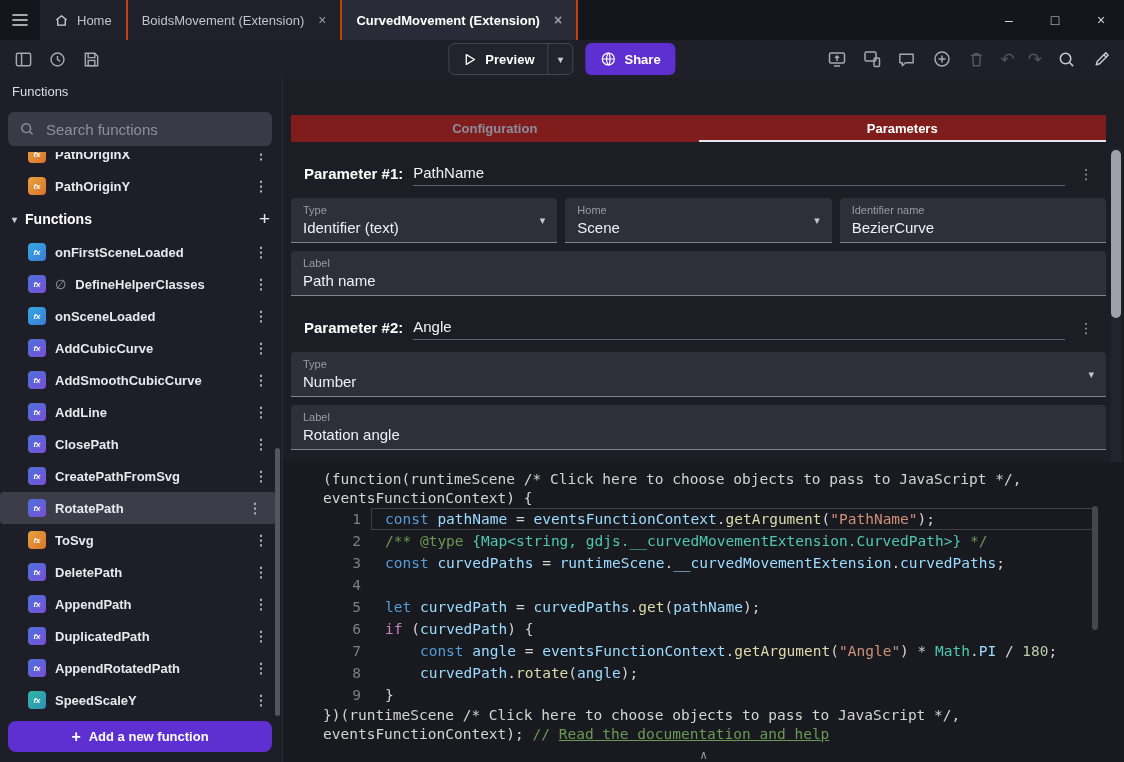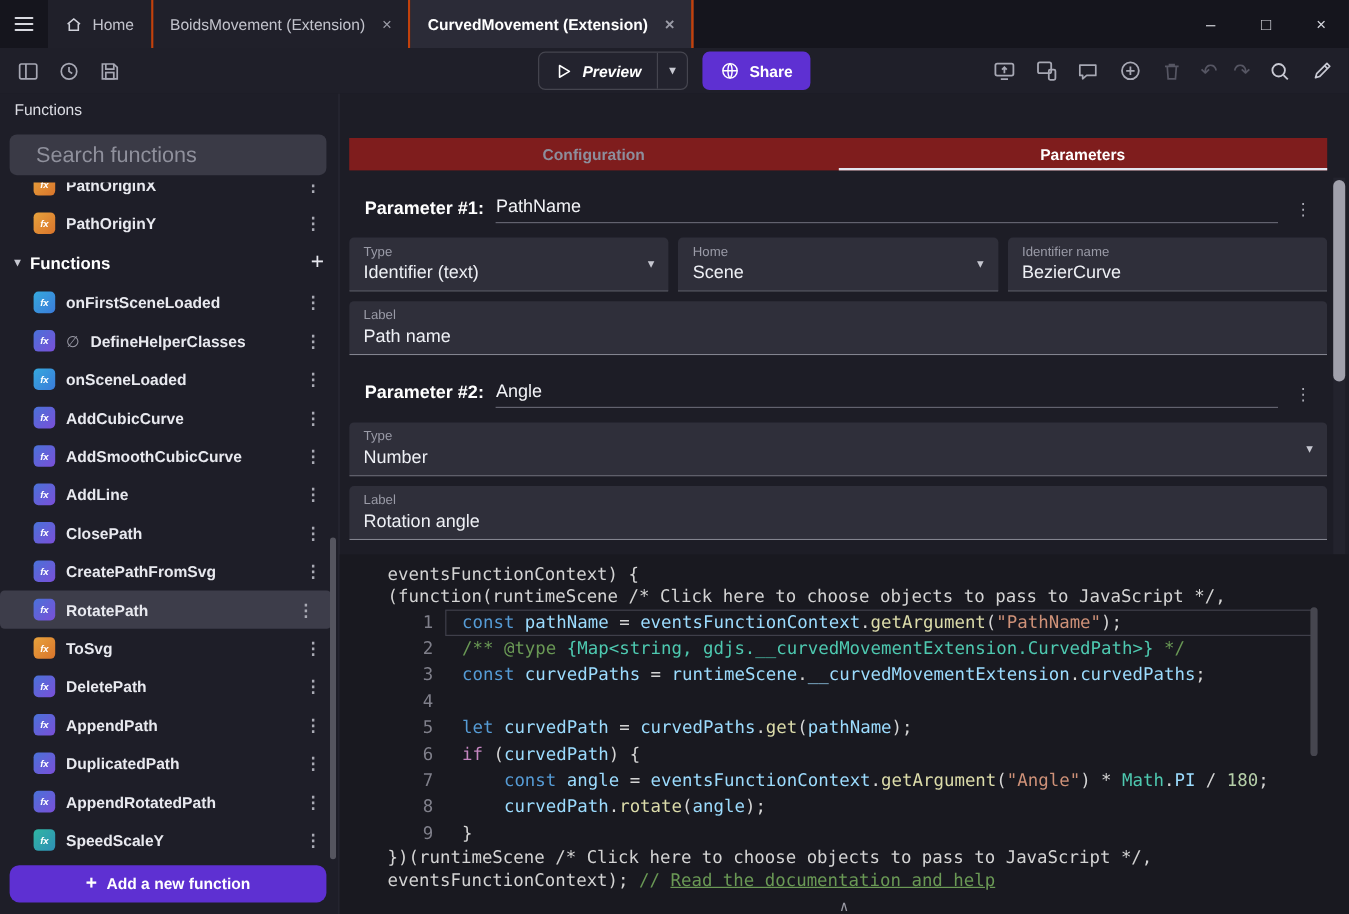--- a/index.html
+++ b/index.html
@@ -17,28 +17,28 @@
   .winbtn{width:46px;display:flex;align-items:center;justify-content:center;color:#d6d7de;font-size:14px;cursor:pointer;}
   
   .toolbar{position:absolute;top:40px;left:0;right:0;height:38px;background:#1f1f29;display:flex;align-items:center;padding:0 12px;box-sizing:border-box;}
   .tb-left{display:flex;align-items:center;gap:12px;}
   .tb-center{position:absolute;left:50%;transform:translateX(-50%);display:flex;align-items:center;gap:12px;}
   .tb-right{margin-left:auto;display:flex;align-items:center;gap:13px;}
   .tbicon{width:22px;height:22px;display:flex;align-items:center;justify-content:center;cursor:pointer;}
   .tbicon.dim svg,.tbicon.dim{color:#565663;}
   .glyph-btn{font-size:17px;color:#565663;line-height:1;cursor:pointer;}
   .btn-preview{display:flex;align-items:stretch;height:30px;background:#23232e;border:1px solid #45454f;border-radius:6px;color:#fff;font-size:13px;font-weight:bold;cursor:pointer;overflow:hidden;}
-  .btn-preview .pmain{display:flex;align-items:center;gap:8px;padding:0 13px;font-style:italic;}
+  .btn-preview .pmain{display:flex;align-items:center;gap:8px;padding:0 13px;}
   .btn-preview .pchev{width:24px;border-left:1px solid #45454f;display:flex;align-items:center;justify-content:center;color:#c8c9d2;font-size:10px;}
   .btn-share{display:flex;align-items:center;gap:8px;height:32px;padding:0 15px;background:var(--accent,#5e30d2);border-radius:6px;color:#fff;font-weight:bold;font-size:13px;cursor:pointer;}
   
   .sidebar{position:absolute;top:78px;left:0;width:282px;bottom:0;background:#1e1e28;}
   .sb-header{height:26px;display:flex;align-items:center;padding:0 12px;color:#dcdde4;font-size:13px;}
   .sb-search{position:absolute;top:34px;left:8px;right:10px;height:34px;background:#3a3a46;border-radius:6px;display:flex;align-items:center;gap:9px;padding:0 11px;box-sizing:border-box;}
-  .sb-search input{flex:1;background:transparent;border:none;outline:none;color:#14b8a6;font-size:18px;font-family:"Liberation Sans",sans-serif;}
+  .sb-search input{flex:1;background:transparent;border:none;outline:none;color:#14b8a6;font-size:15px;font-family:"Liberation Sans",sans-serif;}
   .sb-search input::placeholder{color:#8f909c;}
   .sb-list{position:absolute;top:74px;left:0;right:0;bottom:44px;overflow:hidden;}
   .sb-list > :first-child{margin-top:-14px;}
   .fn-row{height:32px;display:flex;align-items:center;gap:9px;padding:0 14px 0 28px;color:#e8e9ef;font-size:13px;font-weight:bold;cursor:pointer;}
   .fn-row.selected{background:#3d3d4a;border-radius:4px;margin-right:6px;}
   .fn-label{white-space:nowrap;overflow:hidden;text-overflow:ellipsis;}
   .fn-prefix{color:#9a9aa6;font-weight:normal;}
   .dots{margin-left:auto;color:#a9aab4;font-size:14px;cursor:pointer;}
   .chip{width:18px;height:18px;border-radius:4px;flex:none;display:flex;align-items:center;justify-content:center;font-size:8px;font-style:italic;font-weight:bold;color:#fff;}
   .chip.fx-blue{background:linear-gradient(135deg,#4a72d8,#7a4fd8);}
@@ -371,22 +371,22 @@
           <div class="flabel">Label</div>
           <div class="fvalue">Rotation angle</div>
         </div>
       </div>
     </div>
   <div class="main-scroll-track">
     <div class="main-scroll-thumb"></div>
   </div>
   <div class="editor">
     <div class="ed-inner">
+        <div class="zone"><span class="tk-plain">(function(runtimeScene /* Click here to choose objects to pass to JavaScript */,</span></div>
         <div class="zone"><span class="tk-plain">eventsFunctionContext) {</span></div>
-        <div class="zone"><span class="tk-plain">(function(runtimeScene /* Click here to choose objects to pass to JavaScript */,</span></div>
         <div class="cline current"><span class="ln">1</span><span class="ctext"><span class="tk-kw">const</span><span class="tk-plain"> </span><span class="tk-var">pathName</span><span class="tk-plain"> = </span><span class="tk-var">eventsFunctionContext</span><span class="tk-plain">.</span><span class="tk-fn">getArgument</span><span class="tk-plain">(</span><span class="tk-str">"PathName"</span><span class="tk-plain">);</span></span></div>
         <div class="cline"><span class="ln">2</span><span class="ctext"><span class="tk-com">/** @type </span><span class="tk-type">{Map&lt;string, gdjs.__curvedMovementExtension.CurvedPath&gt;}</span><span class="tk-com"> */</span></span></div>
         <div class="cline"><span class="ln">3</span><span class="ctext"><span class="tk-kw">const</span><span class="tk-plain"> </span><span class="tk-var">curvedPaths</span><span class="tk-plain"> = </span><span class="tk-var">runtimeScene</span><span class="tk-plain">.</span><span class="tk-var">__curvedMovementExtension</span><span class="tk-plain">.</span><span class="tk-var">curvedPaths</span><span class="tk-plain">;</span></span></div>
         <div class="cline"><span class="ln">4</span><span class="ctext"></span></div>
         <div class="cline"><span class="ln">5</span><span class="ctext"><span class="tk-kw">let</span><span class="tk-plain"> </span><span class="tk-var">curvedPath</span><span class="tk-plain"> = </span><span class="tk-var">curvedPaths</span><span class="tk-plain">.</span><span class="tk-fn">get</span><span class="tk-plain">(</span><span class="tk-var">pathName</span><span class="tk-plain">);</span></span></div>
         <div class="cline"><span class="ln">6</span><span class="ctext"><span class="tk-ctrl">if</span><span class="tk-plain"> (</span><span class="tk-var">curvedPath</span><span class="tk-plain">) {</span></span></div>
         <div class="cline"><span class="ln">7</span><span class="ctext"><span class="tk-plain">    </span><span class="tk-kw">const</span><span class="tk-plain"> </span><span class="tk-var">angle</span><span class="tk-plain"> = </span><span class="tk-var">eventsFunctionContext</span><span class="tk-plain">.</span><span class="tk-fn">getArgument</span><span class="tk-plain">(</span><span class="tk-str">"Angle"</span><span class="tk-plain">) * </span><span class="tk-type">Math</span><span class="tk-plain">.</span><span class="tk-var">PI</span><span class="tk-plain"> / </span><span class="tk-num">180</span><span class="tk-plain">;</span></span></div>
         <div class="cline"><span class="ln">8</span><span class="ctext"><span class="tk-plain">    </span><span class="tk-var">curvedPath</span><span class="tk-plain">.</span><span class="tk-fn">rotate</span><span class="tk-plain">(</span><span class="tk-var">angle</span><span class="tk-plain">);</span></span></div>
         <div class="cline"><span class="ln">9</span><span class="ctext"><span class="tk-plain">}</span></span></div>
         <div class="zone"><span class="tk-plain">})(runtimeScene /* Click here to choose objects to pass to JavaScript */,</span></div>

